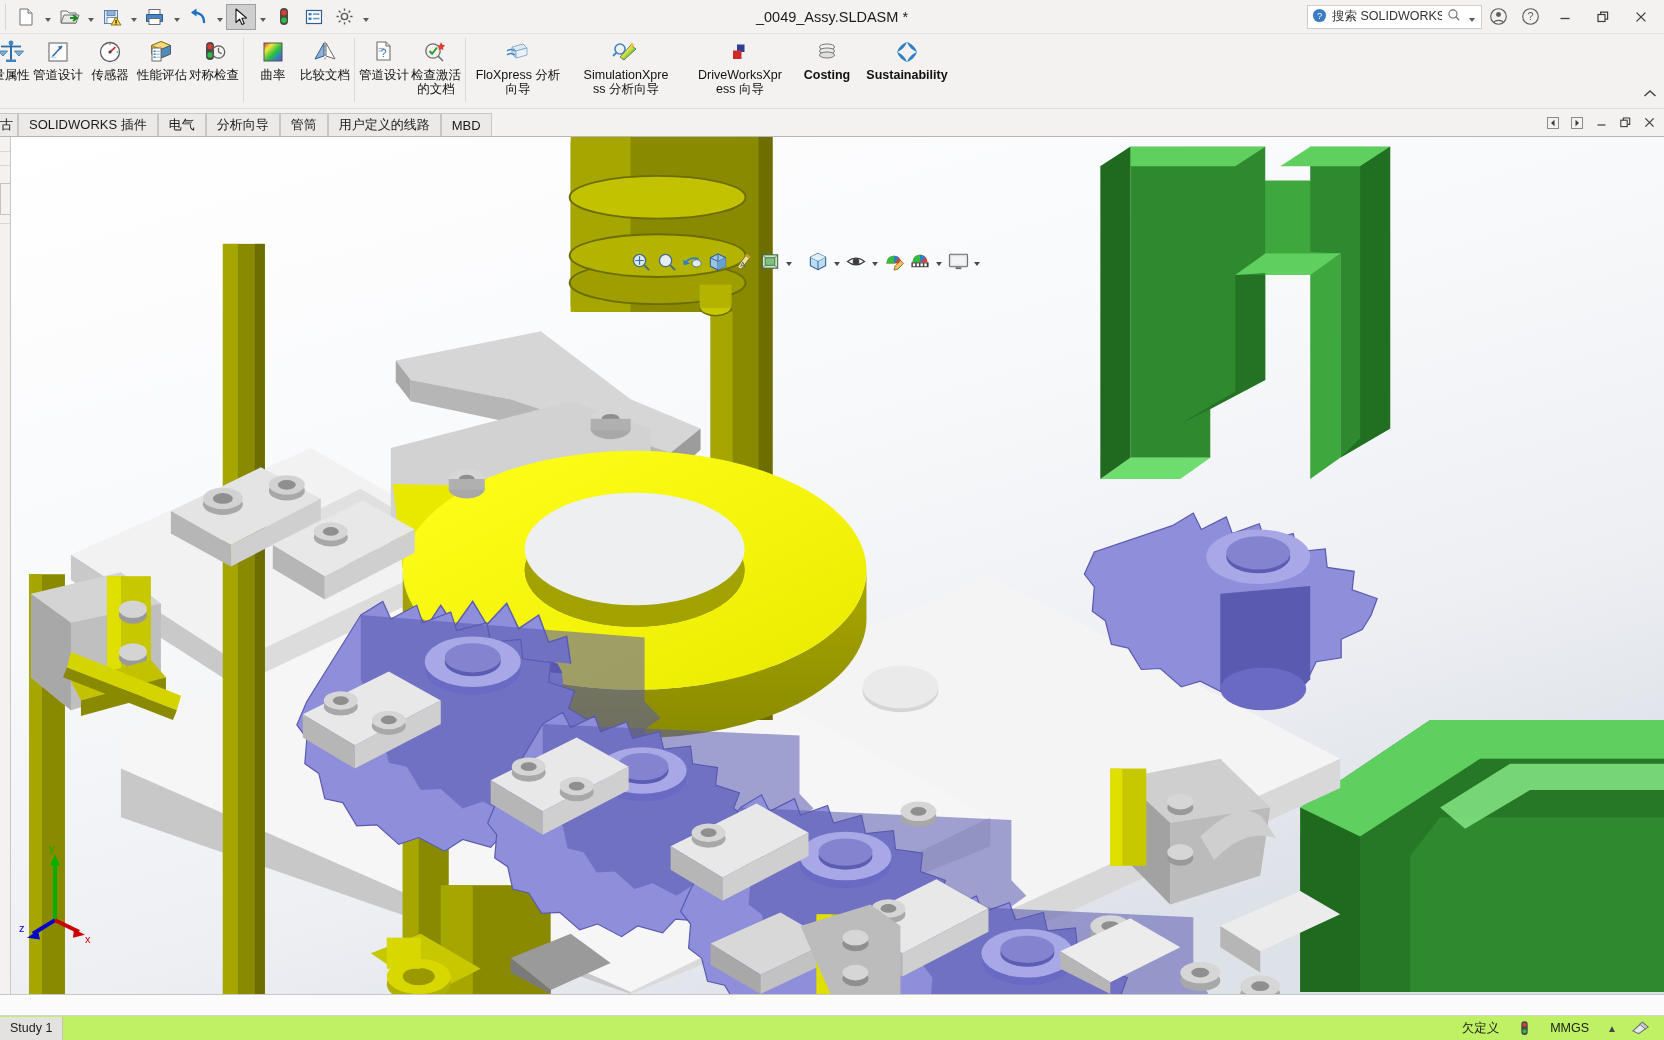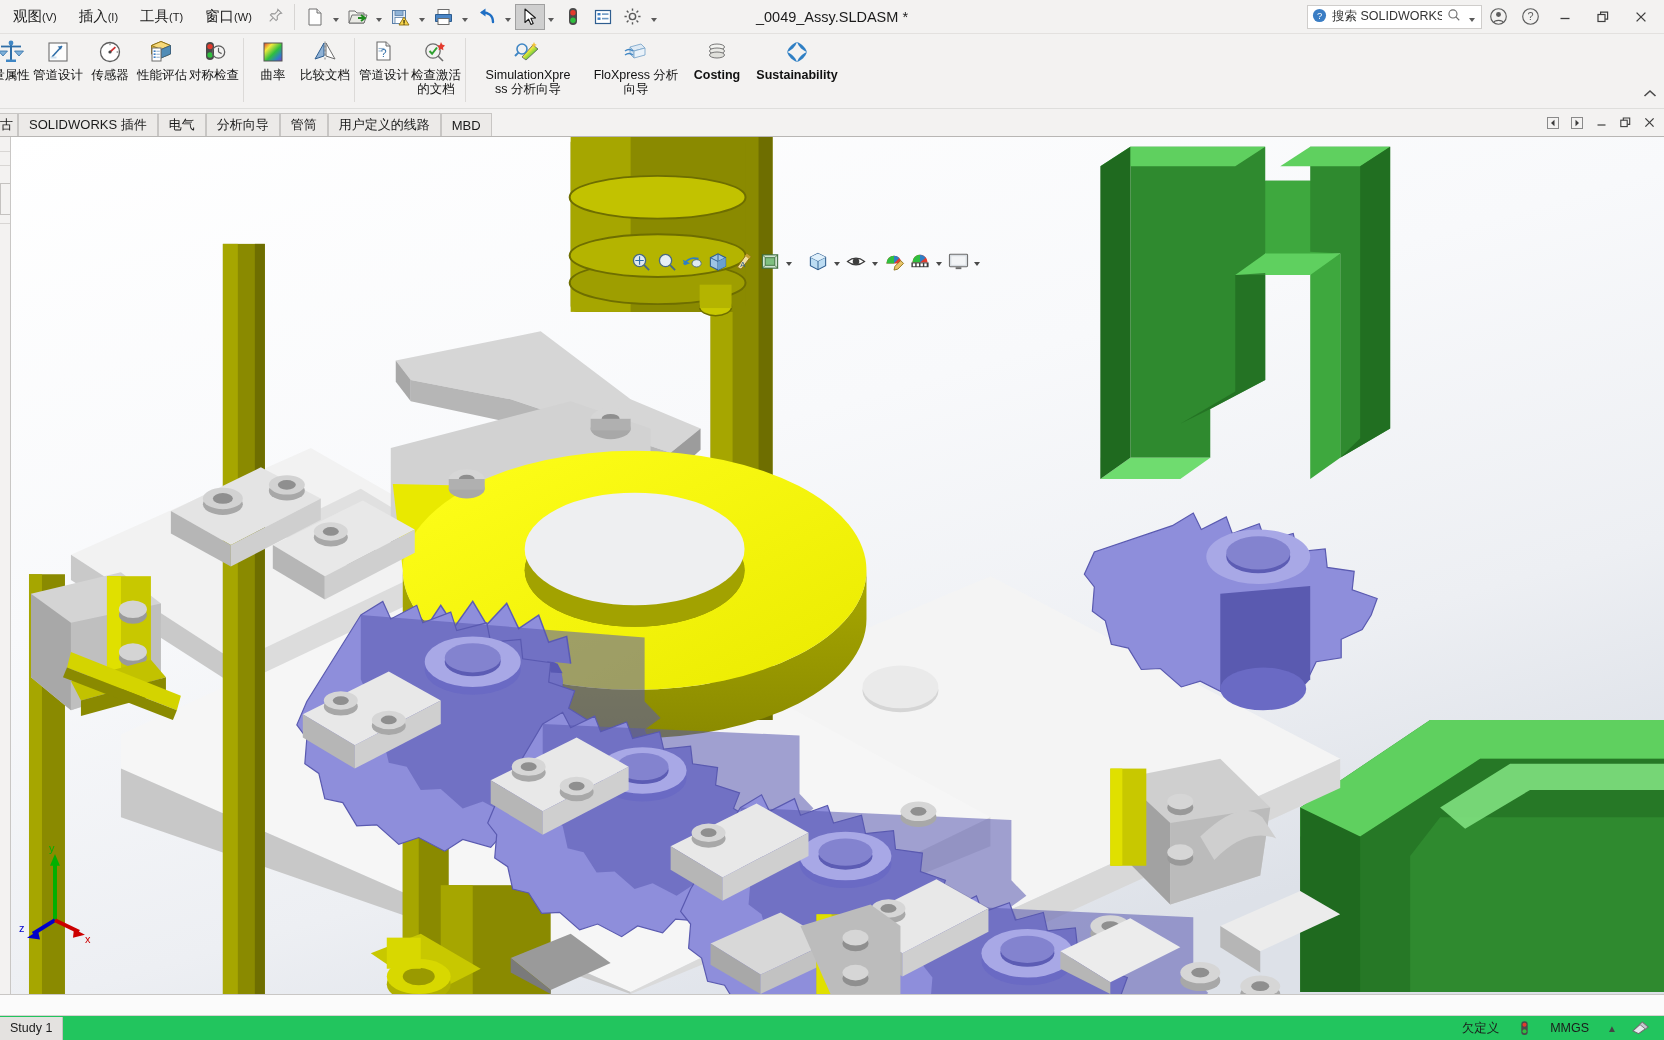--- a/index.html
+++ b/index.html
@@ -123,21 +123,21 @@
   .vcaret:after{content:"";border-left:3.5px solid transparent;border-right:3.5px solid transparent;border-top:4px solid #4a4a4a;display:block;}
 
   
   .docwin{
     position:absolute;right:4px;top:0;height:27px;display:flex;align-items:center;gap:2px;z-index:8;
   }
   .dwbtn{width:22px;height:20px;display:flex;align-items:center;justify-content:center;cursor:default;color:#3d3d3d;}
 
   
   .statusbar{
-    flex:0 0 24px;height:24px;background:#22c55e;border-top:1px solid #d6d4d2;
+    flex:0 0 24px;height:24px;background:#bef264;border-top:1px solid #d6d4d2;
     display:flex;align-items:center;font-size:12.5px;color:#1b1b1b;
   }
   .study-tab{
     height:23px;display:flex;align-items:center;padding:0 10px;background:#e4e2e0;
     border-right:1px solid #c3c1bf;font-size:12.5px;cursor:default;
   }
   .sb-fill{flex:1;}
   .sb-item{padding:0 12px;white-space:nowrap;cursor:default;}
   .sb-icon{padding:0 8px;display:flex;align-items:center;cursor:default;}
   .sb-up{padding:0 6px;color:#444;font-size:10px;cursor:default;}
@@ -148,32 +148,20 @@
     display:flex;align-items:center;
   }
 </style>
 </head>
 <body>
 
 <div class="app">
 
   <div class="titlebar">
 
-    <div class="menu">
-      <div class="menu-item"><span>观图</span><span class="mn">(V)</span></div>
-      <div class="menu-item"><span>插入</span><span class="mn">(I)</span></div>
-      <div class="menu-item"><span>工具</span><span class="mn">(T)</span></div>
-      <div class="menu-item"><span>窗口</span><span class="mn">(W)</span></div>
-      <div class="pin">
-        <svg width="15" height="15" viewBox="0 0 16 16">
-            <path d="M10.5 1.5 L14.5 5.5 L12.5 6 L9.8 8.7 L10 12 L8.6 13.4 L2.6 7.4 L4 6 L7.3 6.2 L10 3.5 Z" fill="none" stroke="#9b9b9b" stroke-width="1.2"></path>
-            <line x1="5.2" y1="10.8" x2="1.8" y2="14.2" stroke="#9b9b9b" stroke-width="1.2"></line>
-          </svg>
-      </div>
-    </div>
 
     <div class="sep-v"></div>
 
     <div class="qat">
 
       <div class="qbtn">
         <svg width="20" height="20" viewBox="0 0 20 20">
             <path d="M4 2 h8 l4 4 v12 H4 Z" fill="#fff" stroke="#707070" stroke-width="1"></path>
             <path d="M12 2 v4 h4" fill="#e8e8e8" stroke="#707070" stroke-width="1"></path>
           </svg>
@@ -433,50 +421,59 @@
               <path d="M19 3 l1.2 2.6 L23 6.6 l-2 1.9 .4 2.8 L19 10 l-2.4 1.3 .4-2.8 -2-1.9 2.8-.4 Z" fill="#e33b2e"></path>
             </svg>
         </span>
         <span class="lb">检查激活的文档</span>
       </div>
     </div>
 
     <div class="rsep"></div>
 
     <div class="rgroup">
+      <div class="rbtn wide wrap2" style="min-width:72px;">
+        <span class="ic">
+          <svg width="30" height="26" viewBox="0 0 30 26">
+              <path d="M9 8 L20 5 L24 9 L13 12 Z" fill="#dfeaf4" stroke="#7fa8cc" stroke-width=".9"></path>
+              <path d="M9 8 L13 12 L13 19 L9 15 Z" fill="#cfe0ef" stroke="#7fa8cc" stroke-width=".9"></path>
+              <path d="M13 12 L24 9 L24 16 L13 19 Z" fill="#eaf2f9" stroke="#7fa8cc" stroke-width=".9"></path>
+              <path d="M4 12 q4-3 8 0" fill="none" stroke="#3f86c4" stroke-width="1.4"></path>
+              <path d="M4 16 q4-3 8 0" fill="none" stroke="#3f86c4" stroke-width="1.4"></path>
+            </svg>
+        </span>
+        <span class="lb">FloXpress 分析向导</span>
+      </div>
       <div class="rbtn wide wrap2" style="min-width:118px;">
         <span class="ic">
           <svg width="30" height="26" viewBox="0 0 30 26">
               <defs>
                 <linearGradient id="sx" x1="0" y1="0" x2="1" y2="1">
                   <stop offset="0%" stop-color="#e33b2e"></stop>
                   <stop offset="40%" stop-color="#f2e93c"></stop>
                   <stop offset="75%" stop-color="#2fbf3f"></stop>
                   <stop offset="100%" stop-color="#2f7fc4"></stop>
                 </linearGradient>
               </defs>
               <path d="M9 18 L20 6 L25 10 L13 21 Z" fill="url(#sx)" stroke="#5d5d5d" stroke-width=".8"></path>
               <circle cx="9" cy="10" r="5" fill="none" stroke="#3f86c4" stroke-width="1.6"></circle>
               <line x1="5.4" y1="13.6" x2="2" y2="17" stroke="#3f86c4" stroke-width="2"></line>
               <path d="M21 3 l.9 2 l2 .9 l-2 .9 l-.9 2 l-.9-2 l-2-.9 l2-.9 Z" fill="#f2c23c"></path>
             </svg>
         </span>
         <span class="lb">SimulationXpress 分析向导</span>
       </div>
-      <div class="rbtn wide wrap2" style="min-width:72px;">
-        <span class="ic">
-          <svg width="30" height="26" viewBox="0 0 30 26">
-              <path d="M9 8 L20 5 L24 9 L13 12 Z" fill="#dfeaf4" stroke="#7fa8cc" stroke-width=".9"></path>
-              <path d="M9 8 L13 12 L13 19 L9 15 Z" fill="#cfe0ef" stroke="#7fa8cc" stroke-width=".9"></path>
-              <path d="M13 12 L24 9 L24 16 L13 19 Z" fill="#eaf2f9" stroke="#7fa8cc" stroke-width=".9"></path>
-              <path d="M4 12 q4-3 8 0" fill="none" stroke="#3f86c4" stroke-width="1.4"></path>
-              <path d="M4 16 q4-3 8 0" fill="none" stroke="#3f86c4" stroke-width="1.4"></path>
-            </svg>
-        </span>
-        <span class="lb">FloXpress 分析向导</span>
+      <div class="rbtn wide wrap2" style="min-width:110px;">
+        <span class="ic">
+          <svg width="26" height="26" viewBox="0 0 26 26">
+              <rect x="10" y="5.5" width="7.5" height="7.5" fill="#2f3f8f"></rect>
+              <rect x="6" y="11.5" width="8.5" height="8.5" fill="#cf2a2a"></rect>
+            </svg>
+        </span>
+        <span class="lb">DriveWorksXpress 向导</span>
       </div>
       <div class="rbtn wide" style="min-width:64px;font-weight:bold;">
         <span class="ic">
           <svg width="26" height="26" viewBox="0 0 26 26">
               <ellipse cx="13" cy="8" rx="7.5" ry="3" fill="#f3f3f0" stroke="#777" stroke-width="1"></ellipse>
               <ellipse cx="13" cy="12" rx="7.5" ry="3" fill="#eaeae6" stroke="#777" stroke-width="1"></ellipse>
               <ellipse cx="13" cy="16" rx="7.5" ry="3" fill="#e0e0db" stroke="#777" stroke-width="1"></ellipse>
             </svg>
         </span>
         <span class="lb">Costing</span>

